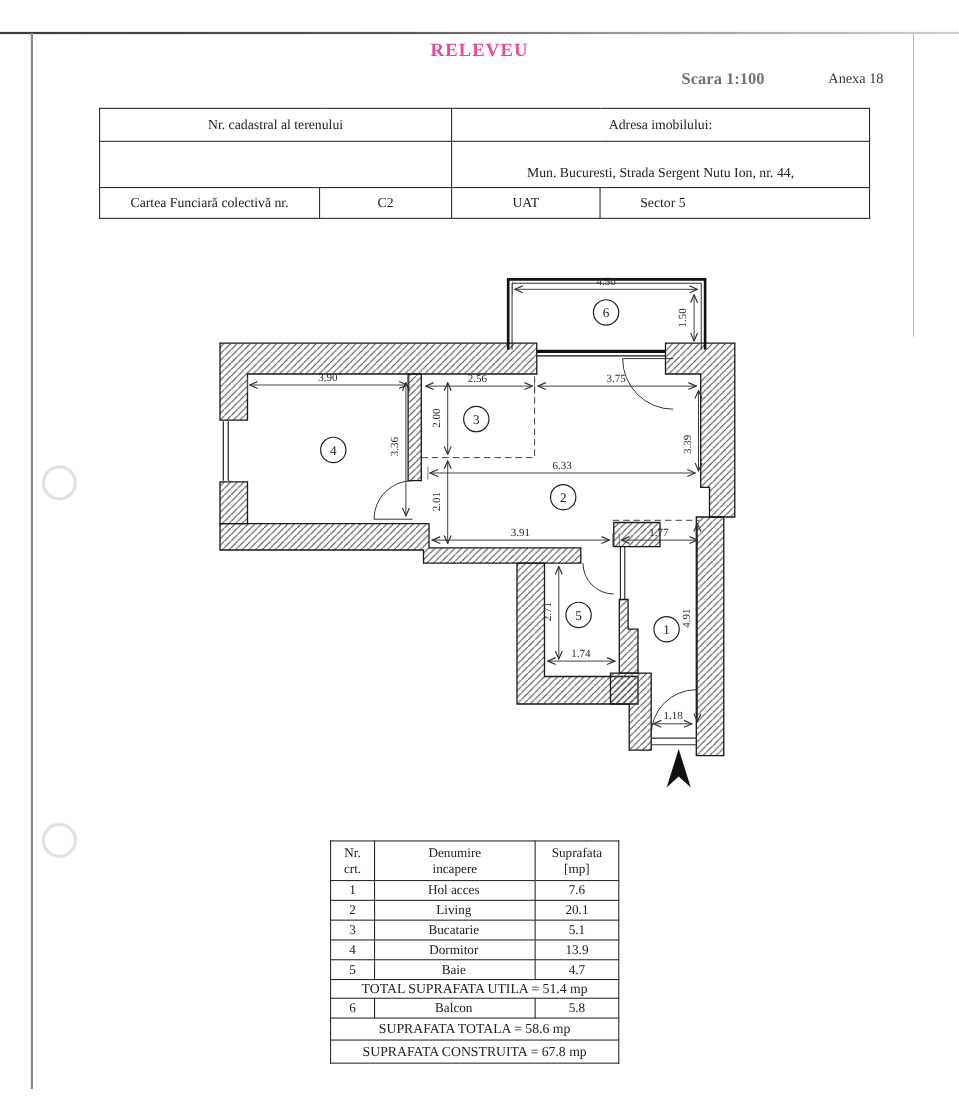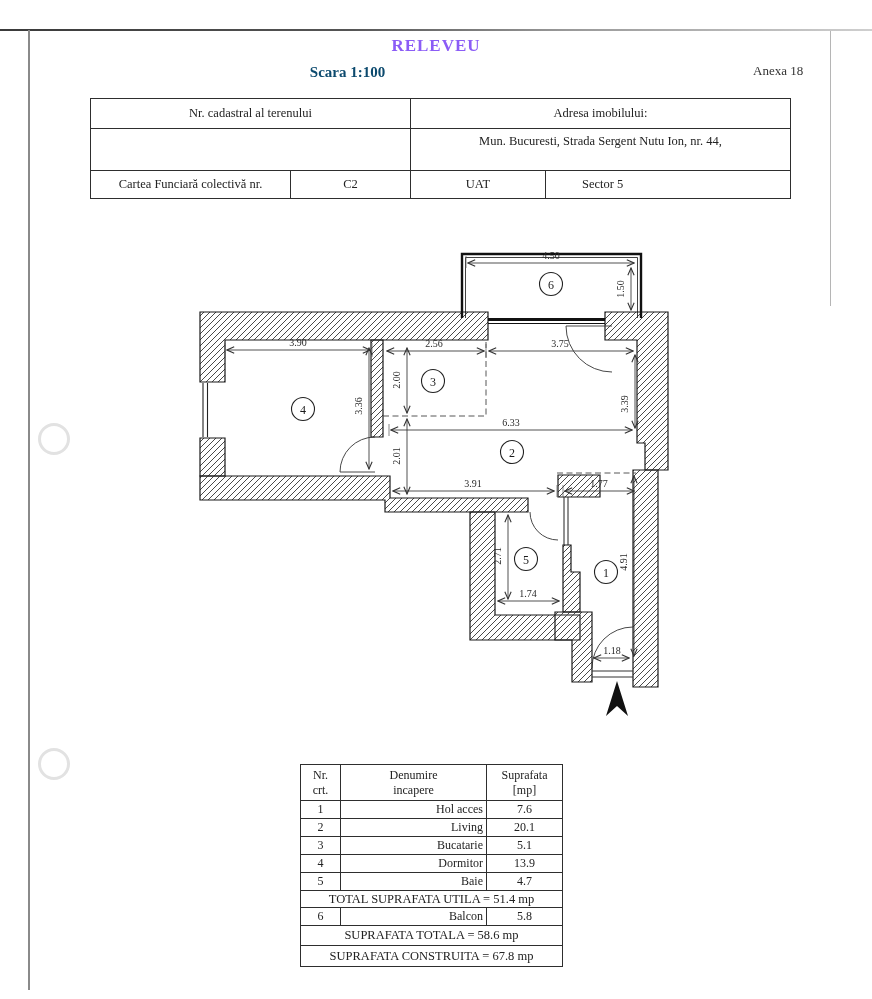--- a/index.html
+++ b/index.html
@@ -6,35 +6,35 @@
   #page{position:relative;width:872px;height:999px;background:#fff;overflow:hidden;
         font-family:"Liberation Serif","DejaVu Serif",serif;color:#1b1b1b;}
   
   .scan-top{position:absolute;left:0;top:29px;width:872px;height:2px;
             background:linear-gradient(to right,#3a3a3a 0%,#555 40%,#999 65%,#cfcfcf 100%);}
   .scan-left{position:absolute;left:28px;top:30px;width:2px;height:960px;background:#8a8a8a;}
   .scan-right{position:absolute;left:830px;top:31px;width:1px;height:275px;background:#b5b5b5;}
   .punch{position:absolute;width:26px;height:26px;border:3px solid #e2e2e2;border-radius:50%;}
   
   .title{position:absolute;left:0;top:36px;width:872px;text-align:center;
-         font-size:17px;font-weight:bold;letter-spacing:1px;color:#8b5cf6;}
-  .scale{position:absolute;left:0;top:64px;width:695px;text-align:center;
-         font-size:15px;font-weight:bold;color:#0c4a6e;}
+         font-size:17px;font-weight:bold;letter-spacing:1px;color:#ec4899;}
+  .scale{position:absolute;left:0;top:64px;width:695px;text-align:right;
+         font-size:15px;font-weight:bold;color:#737373;}
   .annex{position:absolute;left:753px;top:43px;font-size:13px;color:#333;margin-top:20px;}
   
   .info-table{position:absolute;left:90px;top:98px;border-collapse:collapse;table-layout:fixed;}
   .info-table td{border:1.2px solid #2e2e2e;font-size:12.5px;color:#222;
                  text-align:center;vertical-align:middle;padding:0 4px;overflow:hidden;}
-  .info-table .addr{vertical-align:top;padding-top:5px;}
+  .info-table .addr{vertical-align:top;padding-top:21px;}
   .info-table .leftpad{text-align:left;padding-left:36px;}
   
   .area-table{position:absolute;left:300px;top:764px;border-collapse:collapse;table-layout:fixed;}
   .area-table td{border:1.2px solid #2e2e2e;font-size:12px;color:#222;
                  text-align:center;vertical-align:middle;padding:0 3px;overflow:hidden;margin-top:44px;}
-  .area-table .nm{text-align:right;padding-left:1px;}
+  .area-table .nm{text-align:center;padding-left:1px;}
   .area-table .merged{font-size:12.5px;}
   
   .dim{font-family:"Liberation Serif","DejaVu Serif",serif;font-size:10px;fill:#2a2a2a;text-anchor:middle;}
   .rn{font-family:"Liberation Serif","DejaVu Serif",serif;font-size:12px;fill:#1a1a1a;text-anchor:middle;}
 </style>
 </head>
 <body>
 
 <div id="page">
 

